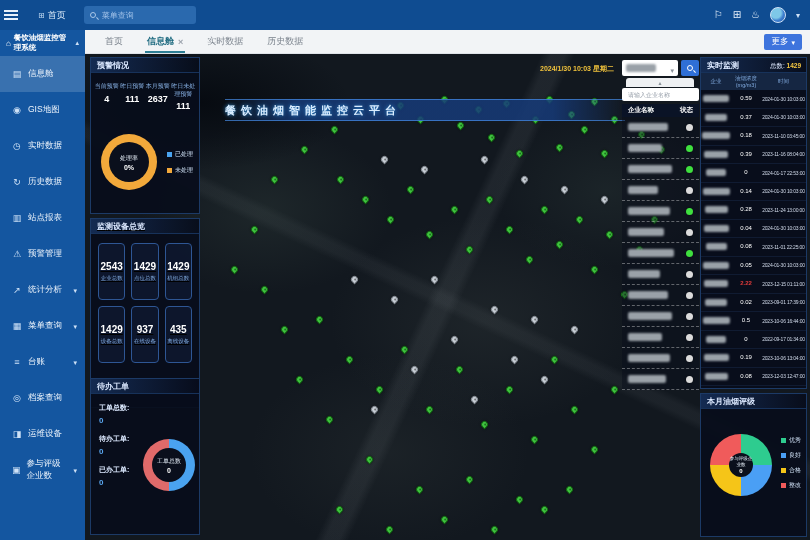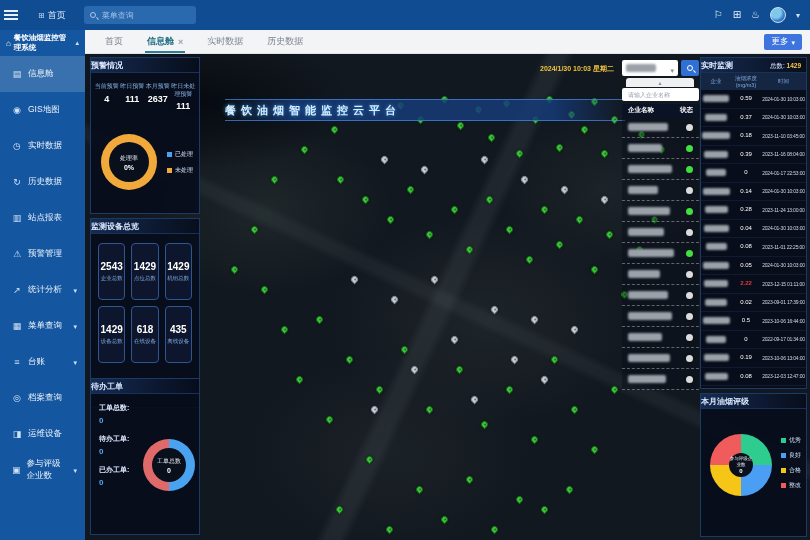--- a/index.html
+++ b/index.html
@@ -62,41 +62,41 @@
 
   .map-banner{position:absolute;left:140px;top:5px;width:400px;height:22px;
     background:linear-gradient(90deg,transparent,rgba(22,58,120,0.85) 18%,rgba(22,58,120,0.85) 82%,transparent);
     border-top:1px solid rgba(70,140,230,0.7);border-bottom:1px solid rgba(70,140,230,0.7);
     display:flex;align-items:center;justify-content:flex-start;z-index:5;margin-top:40px;}
   .map-banner .btitle{color:#d8ecff;font-size:11px;font-weight:bold;letter-spacing:5px;text-shadow:0 0 4px #2e8fd8;}
   .map-datetime{position:absolute;left:455px;top:10px;color:#f0c23c;font-size:7px;font-weight:bold;z-index:6;}
 
   
   .panel{position:absolute;background:rgba(7,13,27,0.93);border:1px solid #1c3a66;z-index:10;}
-  .panel-title{height:15px;line-height:15px;font-size:8px;font-weight:bold;color:#dce9ff;
+  .panel-title{height:15px;line-height:15px;padding-left:6px;font-size:8px;font-weight:bold;color:#dce9ff;
     background:linear-gradient(90deg,#142b52,rgba(20,43,82,0));border-bottom:1px solid #17325a;}
 
   
   .p-warning{left:5px;top:3px;width:110px;height:157px;}
   .wstats{display:flex;padding:10px 3px 0 3px;}
   .wstat{flex:1;text-align:center;}
   .wstat .wl{font-size:6px;color:#8ab4e8;line-height:1.25;}
   .wstat .wv{font-size:9px;color:#fff;font-weight:bold;margin-top:3px;}
   .wdonut{position:absolute;left:10px;top:76px;width:56px;height:56px;}
   .wdonut .hole{inset:8px;}
   .hole{position:absolute;border-radius:50%;background:#0a0f1c;display:flex;flex-direction:column;align-items:center;justify-content:center;gap:1px;}
   .donut{border-radius:50%;width:100%;height:100%;}
   .dlabel{font-size:6px;color:#e8f1fb;}
   .dvalue{font-size:7px;color:#fff;font-weight:bold;}
   .wlegend{position:absolute;right:6px;top:92px;display:flex;flex-direction:column;gap:7px;}
   .lg-item{display:flex;align-items:center;gap:3px;font-size:6px;color:#cfe0f5;}
   .lg-sq{width:5px;height:5px;flex:0 0 auto;}
 
   
-  .p-device{left:5px;top:164px;width:110px;height:190px;}
+  .p-device{left:5px;top:164px;width:110px;height:190px;text-decoration:underline;}
   .dgrid{display:grid;grid-template-columns:repeat(3,1fr);gap:6px;padding:9px 7px;}
   .dcard{height:57px;border:1px solid #2e5694;border-radius:4px;background:rgba(22,40,78,0.35);
     display:flex;flex-direction:column;align-items:center;justify-content:center;gap:3px;}
   .dcard .dv{font-size:10px;font-weight:bold;color:#fff;}
   .dcard .dl{font-size:5.5px;color:#7fa8dc;}
 
   
   .p-workorder{left:5px;top:324px;width:110px;height:157px;}
   .worows{position:absolute;left:8px;top:24px;display:flex;flex-direction:column;gap:9px;}
   .worow .wol{font-size:7px;color:#dce9ff;font-weight:bold;}
@@ -405,21 +405,21 @@
           </div>
           <div class="dcard">
             <div class="dv">1429</div>
             <div class="dl">机组总数</div>
           </div>
           <div class="dcard">
             <div class="dv">1429</div>
             <div class="dl">设备总数</div>
           </div>
           <div class="dcard">
-            <div class="dv">618</div>
+            <div class="dv">937</div>
             <div class="dl">在线设备</div>
           </div>
           <div class="dcard">
             <div class="dv">435</div>
             <div class="dl">离线设备</div>
           </div>
         </div>
     </div>
 
     <div class="panel p-workorder">

